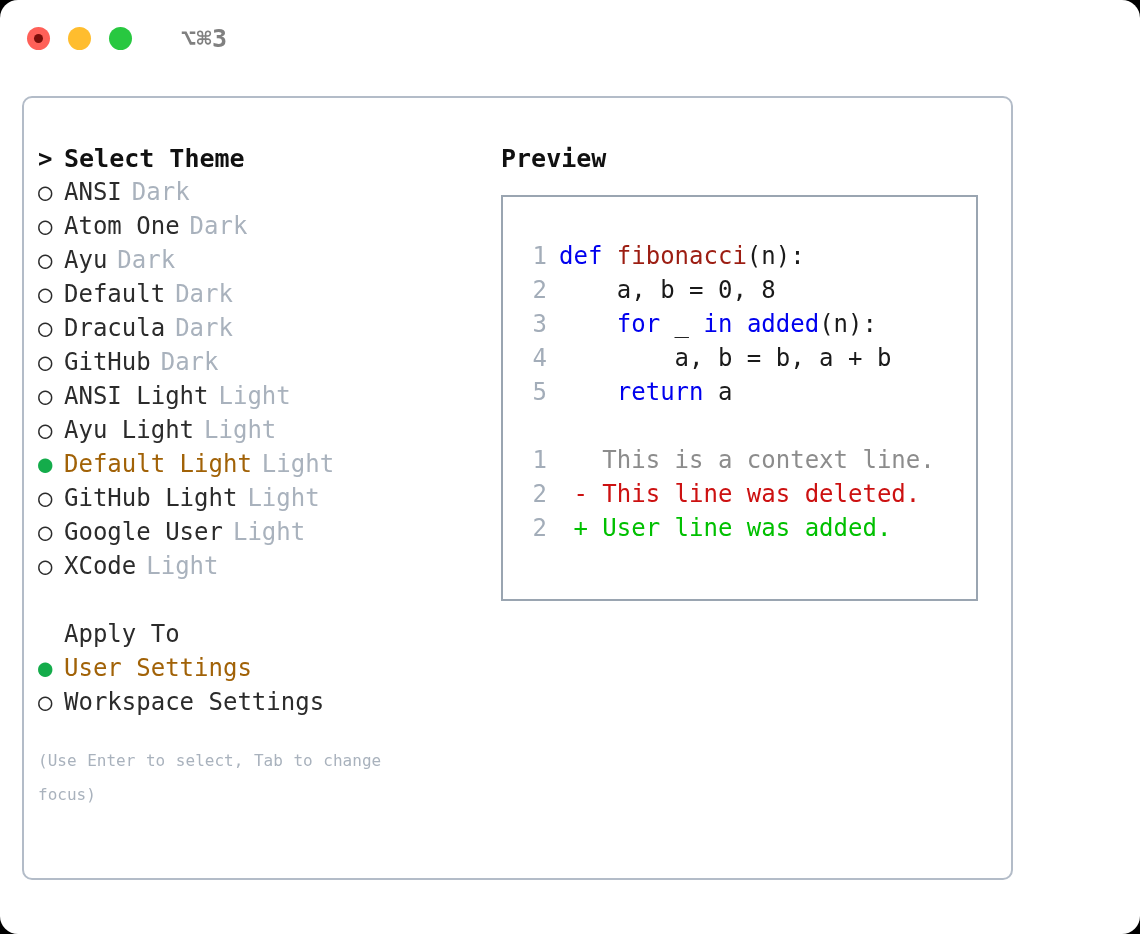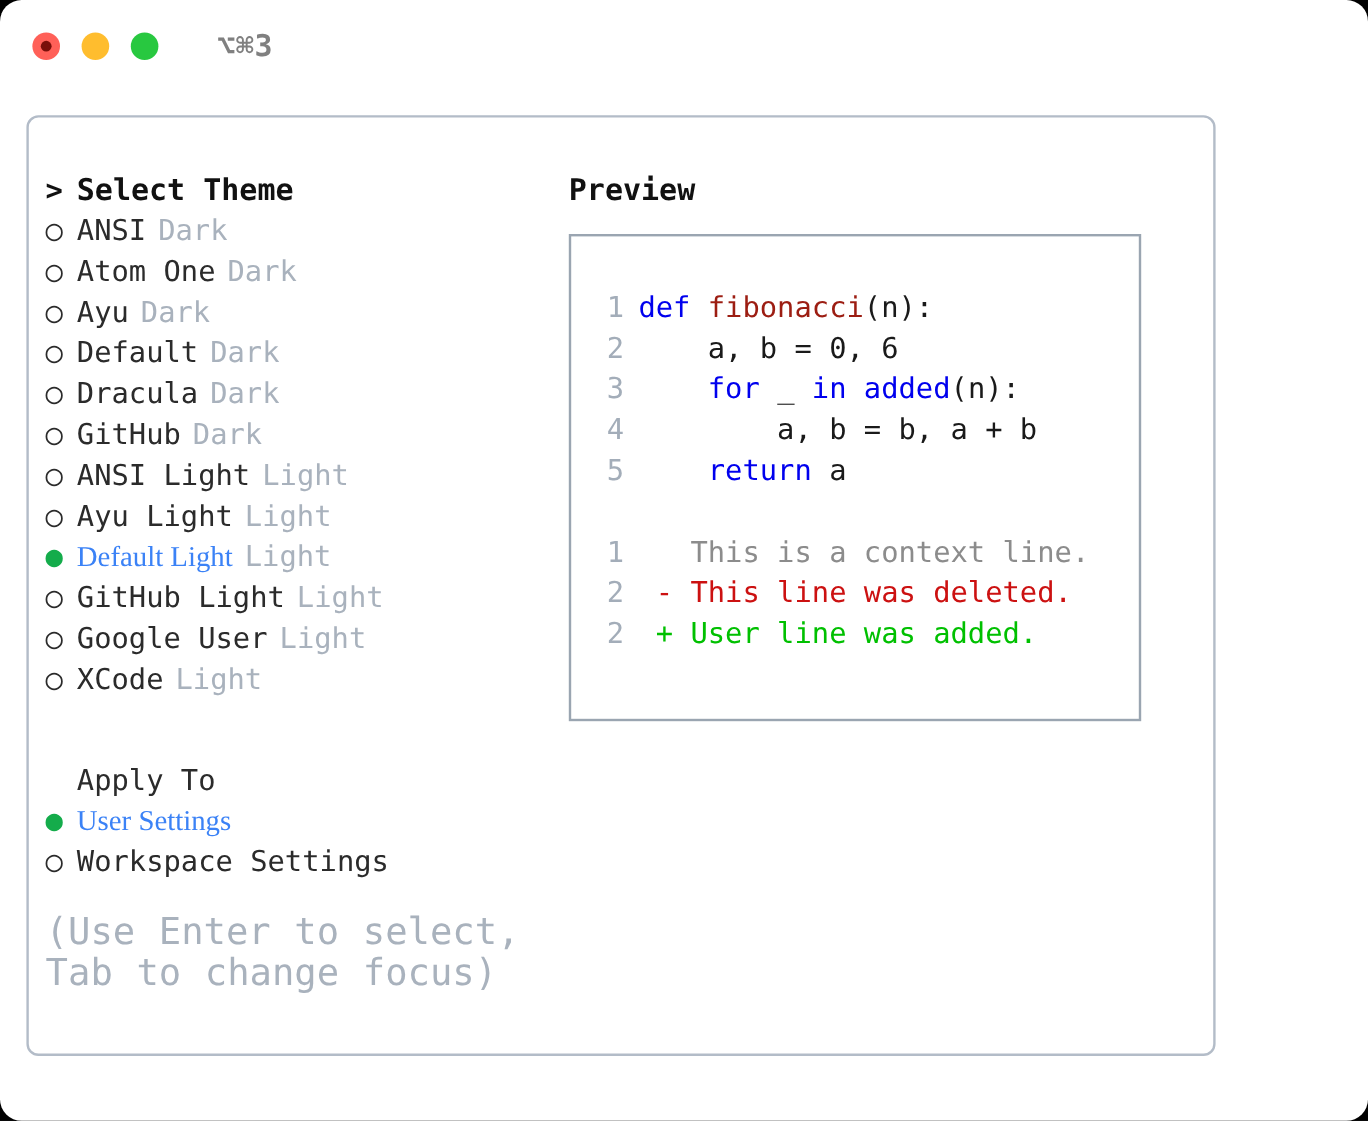--- a/index.html
+++ b/index.html
@@ -101,49 +101,48 @@
     font-size: 24px;
   }
   .marker.sel { color: #14ac4b; }
   #select-theme-header {
     font-weight: bold;
     color: #111111;
     font-size: 25px;
   }
   #select-theme-header .marker { font-weight: bold; color:#111111; }
   .label { color: #2b2b2b; }
-  .row.selected .label { color: #3b82f6; font-family: Liberation Serif, serif; }
+  .row.selected .label { color: #a16207; }
   .variant {
     color: #a9b2bd;
     margin-left: 10px;
   }
   .spacer-row { height: 34px; }
   .section-head {
     display: flex;
     height: 34px;
     font-size: 24px;
     color: #2b2b2b;
     white-space: pre;
-    margin-top: 16px;
   }
   .section-head .marker { visibility: hidden; }
 
   #hint {
     margin-top: 22px;
-    font-size: 31px;
+    font-size: 16px;
     line-height: 34px;
     color: #a9b2bd;
     width: 410px;
     word-spacing: 1px;
   }
 
   
   #right-col {
     position: absolute;
-    left: 450px;
+    left: 477px;
     top: 46px;
     width: 500px;
   }
   #preview-title {
     font-size: 25px;
     font-weight: bold;
     color: #111111;
     white-space: pre;
     margin-bottom: 22px;
   }
@@ -224,21 +223,21 @@
         </div>
 
       <div id="hint">(Use Enter to select, Tab to change focus)</div>
     </div>
 
     <div id="right-col">
       <div id="preview-title">Preview</div>
       <div id="preview-box">
         <div id="code-block">
             <div class="code-line"><span class="lineno">1</span><span><span class="kw">def </span><span class="fn">fibonacci</span><span class="code-text">(n):</span></span></div>
-            <div class="code-line"><span class="lineno">2</span><span><span class="code-text">    a, b = 0, 6</span></span></div>
+            <div class="code-line"><span class="lineno">2</span><span><span class="code-text">    a, b = 0, 8</span></span></div>
             <div class="code-line"><span class="lineno">3</span><span><span class="code-text">    </span><span class="kw">for</span><span class="code-text"> _ </span><span class="kw">in</span><span class="code-text"> </span><span class="kw">added</span><span class="code-text">(n):</span></span></div>
             <div class="code-line"><span class="lineno">4</span><span><span class="code-text">        a, b = b, a + b</span></span></div>
             <div class="code-line"><span class="lineno">5</span><span><span class="code-text">    </span><span class="kw">return</span><span class="code-text"> a</span></span></div>
           </div>
         <div class="blank-line"></div>
         <div id="diff-block">
             <div class="code-line"><span class="lineno">1</span><span><span class="diff-ctx">   This is a context line.</span></span></div>
             <div class="code-line"><span class="lineno">2</span><span><span class="diff-del"> - This line was deleted.</span></span></div>
             <div class="code-line"><span class="lineno">2</span><span><span class="diff-add"> + User line was added.</span></span></div>
           </div>

